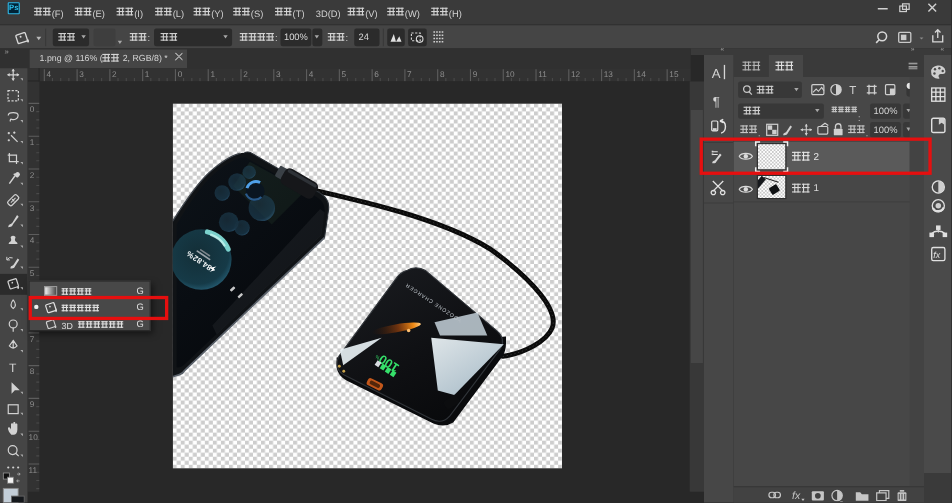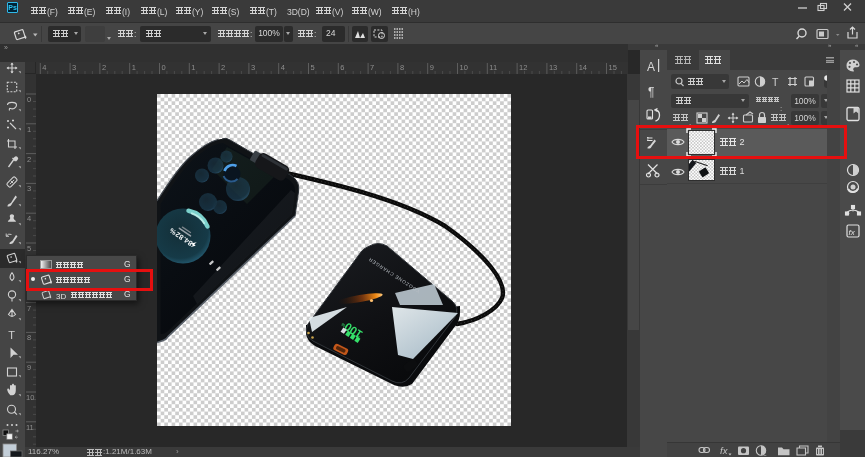--- a/index.html
+++ b/index.html
@@ -120,20 +120,21 @@
     <path d="M41,8 l3.5,0 l-1.75,2 z" fill="#8a8a8a"></path>
     <g stroke="#d8d8d8" stroke-width="1.2" fill="none">
           <path d="M53,6 v6 h9 v-6"></path>
           <path d="M57.5,1.5 v7 M55,3.5 l2.5,-2.5 l2.5,2.5"></path>
         </g>
   </svg>
 </div>
 
 <div class="abs" id="tabbar">
   <div class="abs" style="left:4px;top:0px;color:#9a9a9a;font-size:7px">»</div>
+  <div id="tab1">1.png @ 116% (<span style="display:inline-block;position:relative;top:4px"><i class="z" style="--w:7px;--c:#d5d5d5"></i><i class="z" style="--w:7px;--c:#d5d5d5"></i></span> 2, RGB/8) * <span class="xx" style="margin-left:4px"></span></div>
 </div>
 
 <div class="ruler" id="hruler" style="left:25px;top:62px;width:603px;height:12px">
 <svg width="603" height="12" viewBox="0 0 603 12">
 <g stroke="#5d5d5d" stroke-width="1">
 <path d="M15.3,1 V12 M45.1,1 V12 M74.9,1 V12 M104.7,1 V12 M134.5,1 V12 M164.3,1 V12 M194.1,1 V12 M223.9,1 V12 M253.7,1 V12 M283.5,1 V12 M313.3,1 V12 M343.1,1 V12 M372.9,1 V12 M402.7,1 V12 M432.5,1 V12 M462.3,1 V12 M492.1,1 V12 M521.9,1 V12 M551.7,1 V12 M581.5,1 V12"></path>
 </g>
 <g stroke="#4a4a4a" stroke-width="1">
 <path d="M22.7,9 V12 M30.2,9 V12 M37.6,9 V12 M52.5,9 V12 M60,9 V12 M67.4,9 V12 M82.3,9 V12 M89.8,9 V12 M97.2,9 V12 M112.1,9 V12 M119.6,9 V12 M127,9 V12 M141.9,9 V12 M149.4,9 V12 M156.8,9 V12 M171.7,9 V12 M179.2,9 V12 M186.6,9 V12 M201.5,9 V12 M209,9 V12 M216.4,9 V12 M231.3,9 V12 M238.8,9 V12 M246.2,9 V12 M261.1,9 V12 M268.6,9 V12 M276,9 V12 M290.9,9 V12 M298.4,9 V12 M305.8,9 V12 M320.7,9 V12 M328.2,9 V12 M335.6,9 V12 M350.5,9 V12 M358,9 V12 M365.4,9 V12 M380.3,9 V12 M387.8,9 V12 M395.2,9 V12 M410.1,9 V12 M417.6,9 V12 M425,9 V12 M439.9,9 V12 M447.4,9 V12 M454.8,9 V12 M469.7,9 V12 M477.2,9 V12 M484.6,9 V12 M499.5,9 V12 M507,9 V12 M514.4,9 V12 M529.3,9 V12 M536.8,9 V12 M544.2,9 V12 M559.1,9 V12 M566.6,9 V12 M574,9 V12 M589,9 V12 M596.4,9 V12"></path>
 </g>
@@ -310,25 +311,20 @@
             <circle cx="151.5" cy="239" r="1.3"></circle>
             <circle cx="155.5" cy="243.5" r="1.3"></circle>
           </g>
 <g transform="rotate(-35 254 272)">
             <rect x="247" y="267" width="14" height="8.5" rx="3" fill="#0c0d0f"></rect>
           </g>
 
 </g>
 </svg>
 </div>
-<div class="abs" id="status">
-  <span style="position:absolute;left:3px">116.27%</span>
-  <span style="position:absolute;left:62px;top:0"><span style="display:inline-block;position:relative;top:2px"><i class="z" style="--w:7px;--c:#bcbcbc"></i><i class="z" style="--w:7px;--c:#bcbcbc"></i></span>:1.21M/1.63M</span>
-  <span style="position:absolute;left:151px;color:#9a9a9a">›</span>
-</div>
 
 <div class="abs" id="toolbar">
 <svg width="25" height="395" viewBox="0 0 25 395">
 <rect x="0" y="187" width="25" height="19" fill="#2b2b2b"></rect>
 <g stroke="#d2d2d2" stroke-width="1.1" fill="none">
 <g transform="translate(12,6)">
             <path d="M0,-5 V5 M-5,0 H5"></path>
             <path d="M-1.6,-3.2 L0,-5.6 L1.6,-3.2 Z M-1.6,3.2 L0,5.6 L1.6,3.2 Z M-3.2,-1.6 L-5.6,0 L-3.2,1.6 Z M3.2,-1.6 L5.6,0 L3.2,1.6 Z" fill="#d2d2d2" stroke="none"></path>
           </g>
 <g transform="translate(12,25)">

